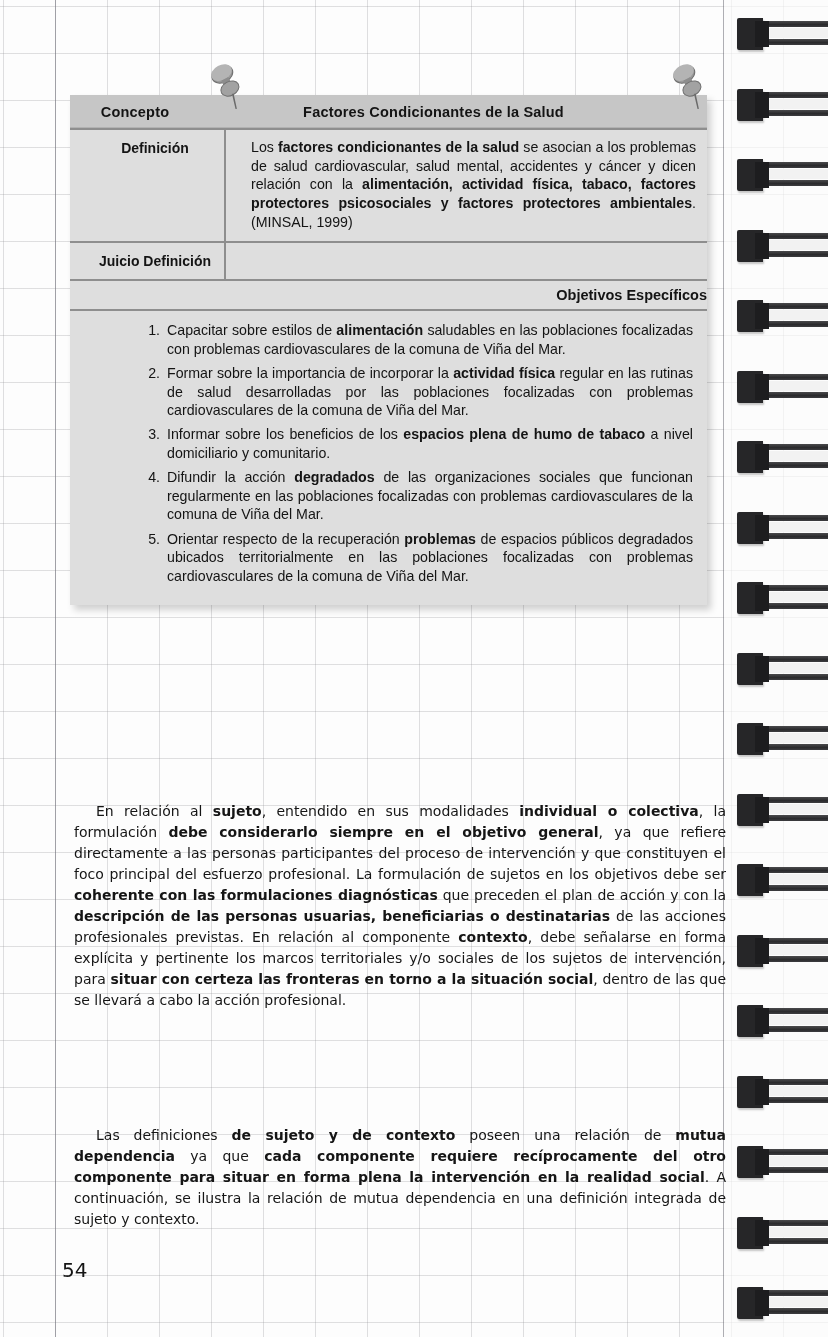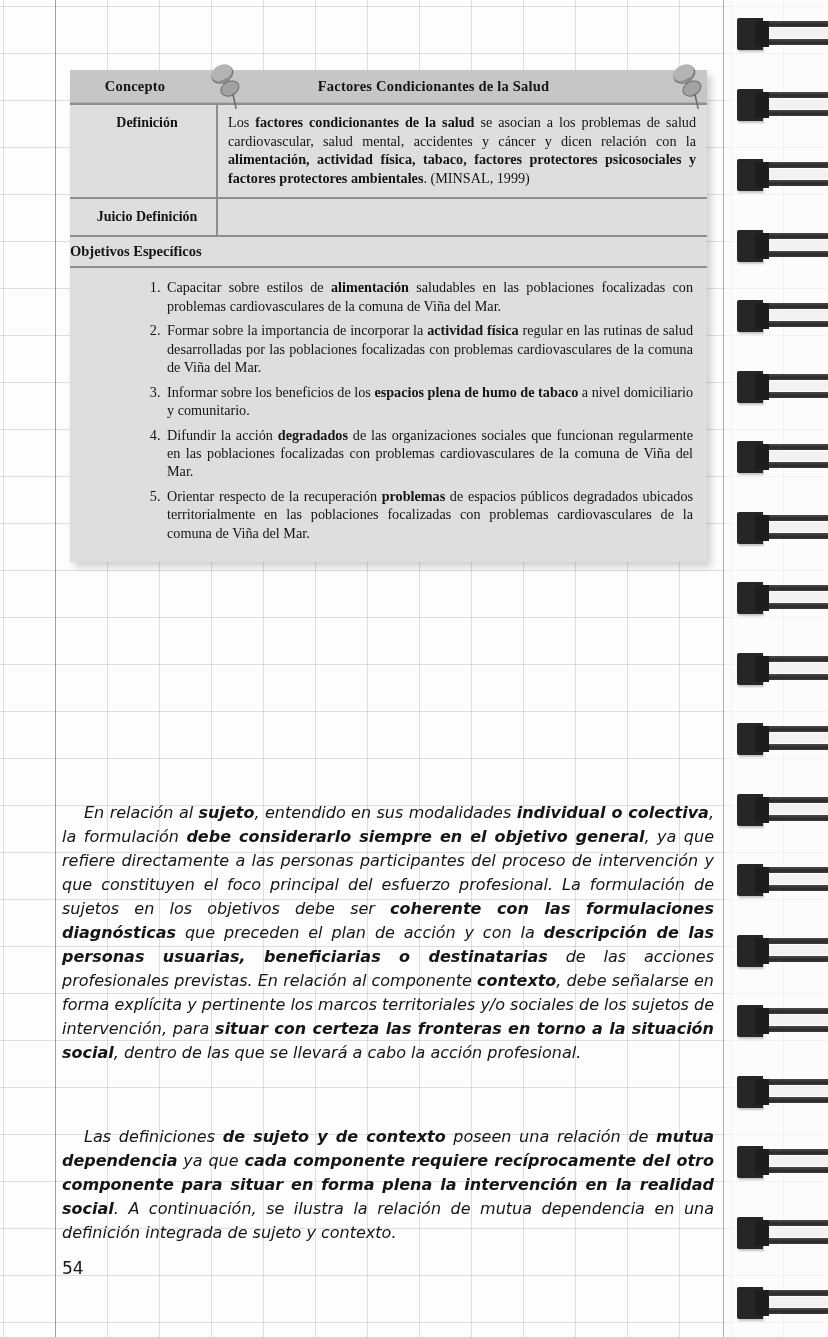--- a/index.html
+++ b/index.html
@@ -89,25 +89,25 @@
     top: 10px;
     width: 67px;
     height: 10px;
     background: #f2f2f2;
   }
 
   
   #card {
     position: absolute;
     left: 70px;
-    top: 70px;
+    top: 95px;
     width: 637px;
     background: #dedede;
     box-shadow: 4px 5px 7px rgba(0,0,0,0.18);
-    font-family: Liberation Serif, serif;
+    font-family: Liberation Sans, sans-serif;
   }
   .card-head {
     display: flex;
     align-items: center;
     background: #c6c6c6;
     height: 33px;
     box-shadow: inset 0 -1px 0 rgba(0,0,0,0.10);
   }
   .card-head .h-concept {
     width: 130px;
@@ -132,40 +132,40 @@
     border-top: 2px solid #8e8e8e;
   }
   .trow:first-of-type { border-top: none; }
   .tlabel {
     width: 130px;
     flex: 0 0 130px;
     text-align: center;
     font-size: 14px;
     font-weight: bold;
     color: #141414;
-    padding: 9px 4px 9px 12px;
+    padding: 9px 4px 9px 20px;
     line-height: 1.32;
     border-right: 2px solid #8e8e8e;
   }
   .tbody-cell {
     flex: 1;
-    padding: 8px 11px 9px 10px;
+    padding: 8px 11px 9px 25px;
     font-size: 14.2px;
     line-height: 1.32;
     color: #141414;
     text-align: justify;
     text-justify: inter-word;
   }
   .tbody-cell b { font-weight: bold; }
 
   .obj-head {
     border-top: 2px solid #8e8e8e;
     border-bottom: 2px solid #8e8e8e;
     background: #dedede;
-    text-align: left;
+    text-align: right;
     font-size: 14.5px;
     font-weight: bold;
     color: #141414;
     padding: 6px 0 6px 0;
   }
 
   ol.obj-list {
     margin: 0;
     padding: 10px 14px 20px 46px;
     list-style: decimal;
@@ -189,39 +189,38 @@
     width: 46px;
     height: 52px;
     pointer-events: none;
   }
   .pin.p1 { left: 205px; top: 63px; }
   .pin.p2 { left: 667px; top: 63px; }
 
   
   .para {
     position: absolute;
-    left: 62px;
+    left: 74px;
     width: 652px;
-    font-size: 16px;
+    font-size: 14px;
     line-height: 1.50;
     color: #151515;
     text-align: justify;
     text-justify: inter-word;
     font-family: "DejaVu Sans", sans-serif;
-    font-style: italic;
   }
   .para b { font-weight: bold; }
   #para1 { top: 801px; text-indent: 22px; }
   #para2 { top: 1125px; text-indent: 22px; }
 
   #pageno {
     position: absolute;
     left: 62px;
     top: 1258px;
-    font-size: 17px;
+    font-size: 20px;
     color: #151515;
   }
 </style>
 </head>
 <body>
 
 <div id="page">
 
   <div class="vrule v1"></div>
   <div class="vrule v2"></div>

